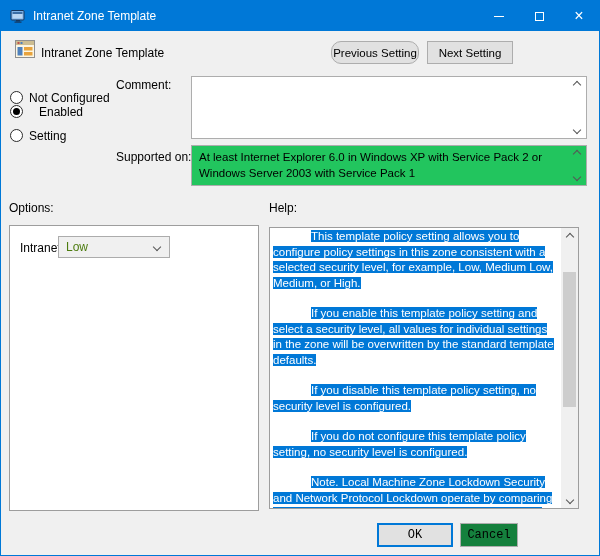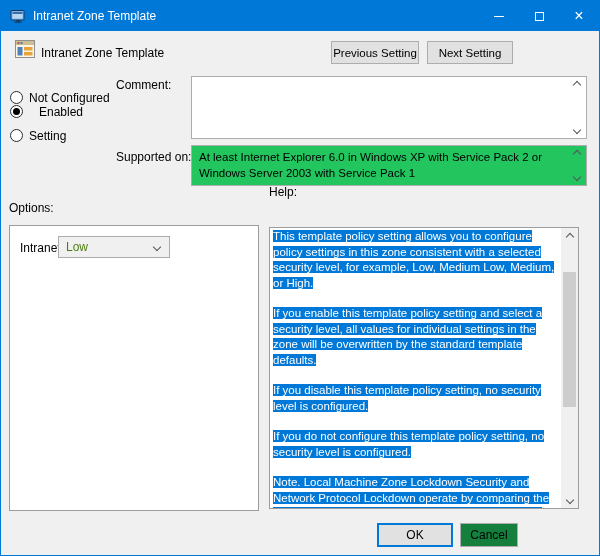--- a/index.html
+++ b/index.html
@@ -15,61 +15,61 @@
   .titlebar-title { color:#fff; font-size:12px; margin-left:7px; white-space:nowrap; }
   .controls { position:absolute; right:0; top:0; height:30px; display:flex; }
   .ctrl { width:40px; height:30px; display:flex; align-items:center; justify-content:center; }
   .glyph-min { display:block; width:10px; height:1px; background:#fff; }
   .glyph-max { display:block; width:9px; height:9px; border:1px solid #fff; }
   .glyph-x { color:#fff; font-size:16px; line-height:1; font-weight:400; }
   
   .header-icon { position:absolute; left:14px; top:39px; width:20px; height:18px; }
   .header-title { position:absolute; left:40px; top:45px; font-size:12px; color:#000; }
   .win-btn { position:absolute; height:23px; background:#e1e1e1; border:1px solid #adadad; font-family:inherit; font-size:11.5px; color:#000; padding:0; text-align:center; }
-  .btn-prev { left:330px; top:40px; width:88px; }
+  .btn-prev { left:330px; top:40px; width:88px;border-radius:10px; }
   .btn-next { left:426px; top:40px; width:86px; }
   
   .radio-row { position:absolute; left:9px; display:flex; align-items:center; gap:6px; height:15px; cursor:default; }
   .radio-row.r0 { top:89px; } .radio-row.r1 { top:103px;gap:16px; } .radio-row.r2 { top:127px; }
   .radio { width:13px; height:13px; border:1px solid #2b2b2b; border-radius:50%; background:#fff; position:relative; flex:0 0 auto; }
   .radio.checked::after { content:""; position:absolute; left:2px; top:2px; width:7px; height:7px; border-radius:50%; background:#000; }
   .radio-label { font-size:12px; color:#000; }
   
   .field-label { position:absolute; font-size:12px; color:#000; }
   .comment-label { left:115px; top:77px; }
   .supported-label { left:115px; top:149px; }
   .options-label { left:8px; top:200px; }
-  .help-label { left:268px; top:184px; }
+  .help-label { left:268px; top:200px; }
   
   .comment-box { position:absolute; left:190px; top:75px; width:396px; height:63px; background:#fff; border:1px solid #adadad; }
   .supported-box { position:absolute; left:190px; top:144px; width:396px; height:41px; background:#22c55e; border:1px solid #adadad; }
   .supported-text { position:absolute; left:7px; right:20px; top:3px; font-size:11.5px; line-height:16px; color:#000; }
   .vscroll-plain { position:absolute; right:0; top:0; bottom:0; width:17px; }
   .chev { display:block; width:6px; height:6px; border-right:1px solid #555; border-bottom:1px solid #555; }
   .chev.up { transform:rotate(-135deg); }
   .chev.down { transform:rotate(45deg); }
   .vs-top { position:absolute; top:5px; left:5px; }
   .vs-bottom { position:absolute; bottom:5px; left:5px; }
   
   .options-panel { position:absolute; left:8px; top:224px; width:250px; height:286px; background:#fff; border:1px solid #9d9d9d; }
   .intranet-label { position:absolute; left:10px; top:15px; font-size:12px; color:#000; }
   .dropdown { position:absolute; left:48px; top:10px; width:112px; height:22px; background:#f0f0f0; border:1px solid #acacac; cursor:default; }
   .dropdown-value { position:absolute; left:7px; top:3px; font-size:12px; color:#4d7c0f; }
   .dropdown-chev { position:absolute; right:9px; top:7px; }
   
   .help-box { position:absolute; left:268px; top:226px; width:310px; height:282px; background:#fff; border:1px solid #9d9d9d; }
   .help-content { position:absolute; left:0; top:0; right:17px; bottom:0; padding:1px 2px 1px 3px; overflow:hidden; font-size:11.5px; line-height:15.5px; color:#000; }
   .help-para { margin:0 0 15px 0; }
-  .sel { background:#0078d7; color:#fff; }
+  .sel { background:#0078d7; color:#fff;margin-left:38px; }
   .help-scrollbar { position:absolute; right:0; top:0; width:17px; height:100%; background:#f0f0f0; }
   .sb-btn { position:absolute; left:0; width:17px; height:17px; display:flex; align-items:center; justify-content:center; }
   .sb-up { top:0; } .sb-down { bottom:0; }
   .sb-thumb { position:absolute; left:2px; top:44px; width:13px; height:135px; background:#cdcdcd; }
   
-  .footer-btn { position:absolute; top:522px; height:24px; font-family:Liberation Sans, sans-serif; font-size:12px; padding:0; text-align:center; }
+  .footer-btn { position:absolute; top:522px; height:24px; font-family:Liberation Mono, monospace; font-size:12px; padding:0; text-align:center; }
   .btn-ok { left:376px; width:76px; background:#e1e1e1; border:2px solid #0078d7; color:#000; }
   .btn-cancel { left:459px; width:58px; background:#15803d; border:1px solid #adadad; color:#000; }
   .btn-apply { left:524px; width:78px; background:#e3e3e3; border:1px solid #c8c8c8; color:#a0a0a0;margin-top:39px; }
 </style>
 </head>
 <body>
 
 <div class="window">
 
   <div class="titlebar">

